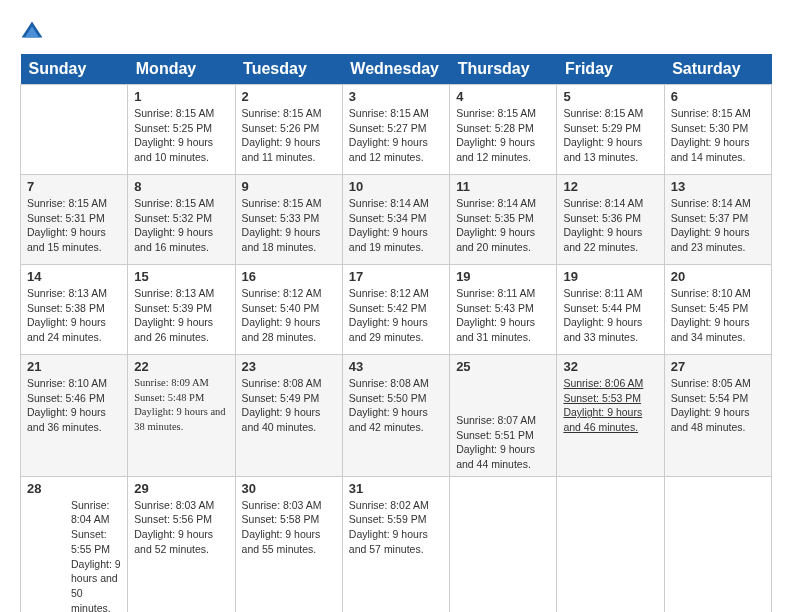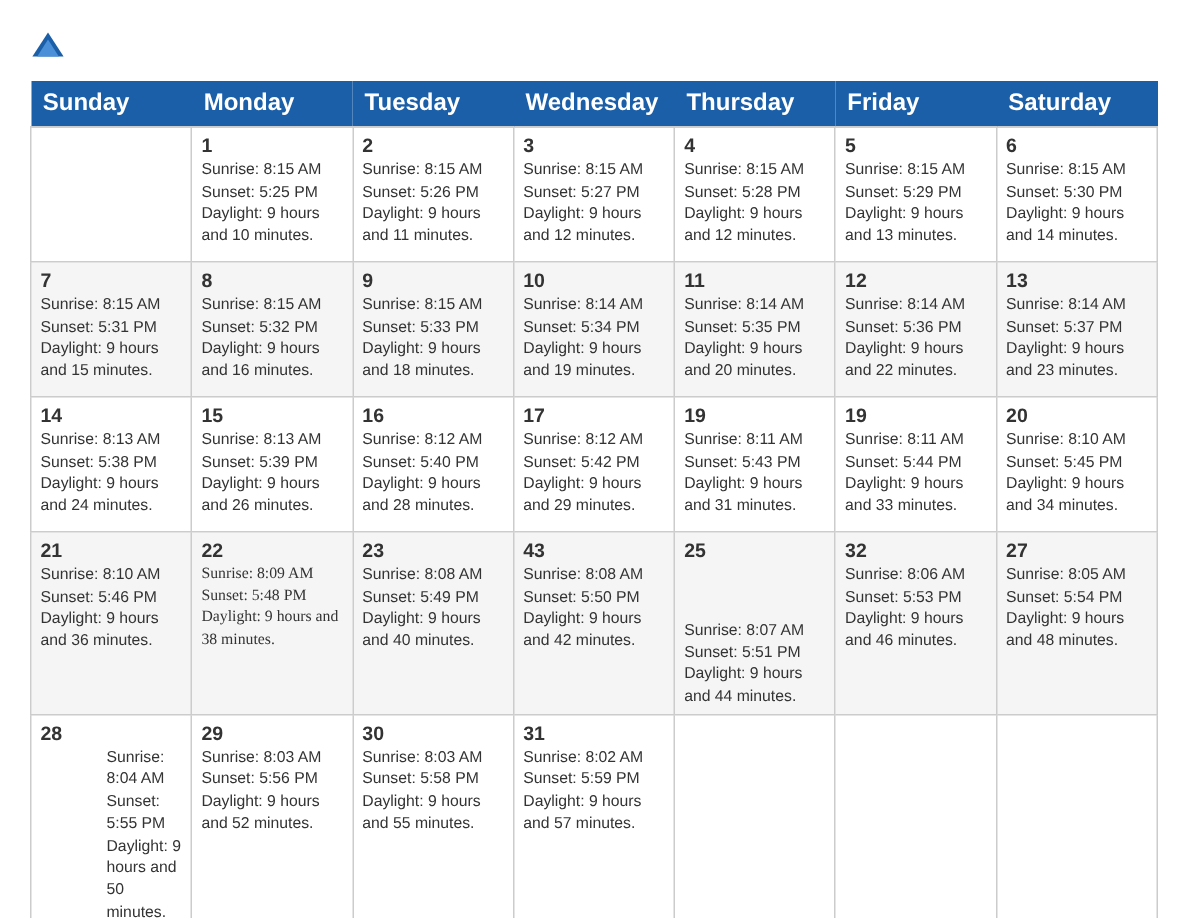--- a/index.html
+++ b/index.html
@@ -271,21 +271,21 @@
 Daylight: 9 hours and 42 minutes.</div>
         </td>
         <td>
           <div class="day-number">25</div>
           <div class="day-info" style="white-space: pre-line; margin-top: 39px;">Sunrise: 8:07 AM
 Sunset: 5:51 PM
 Daylight: 9 hours and 44 minutes.</div>
         </td>
         <td>
           <div class="day-number">32</div>
-          <div class="day-info" style="white-space: pre-line;">Sunrise: 8:06 AM
+          <div class="day-info" style="white-space: pre-line; text-decoration: underline;">Sunrise: 8:06 AM
 Sunset: 5:53 PM
 Daylight: 9 hours and 46 minutes.</div>
         </td>
         <td>
           <div class="day-number">27</div>
           <div class="day-info" style="white-space: pre-line;">Sunrise: 8:05 AM
 Sunset: 5:54 PM
 Daylight: 9 hours and 48 minutes.</div>
         </td>
       </tr>

